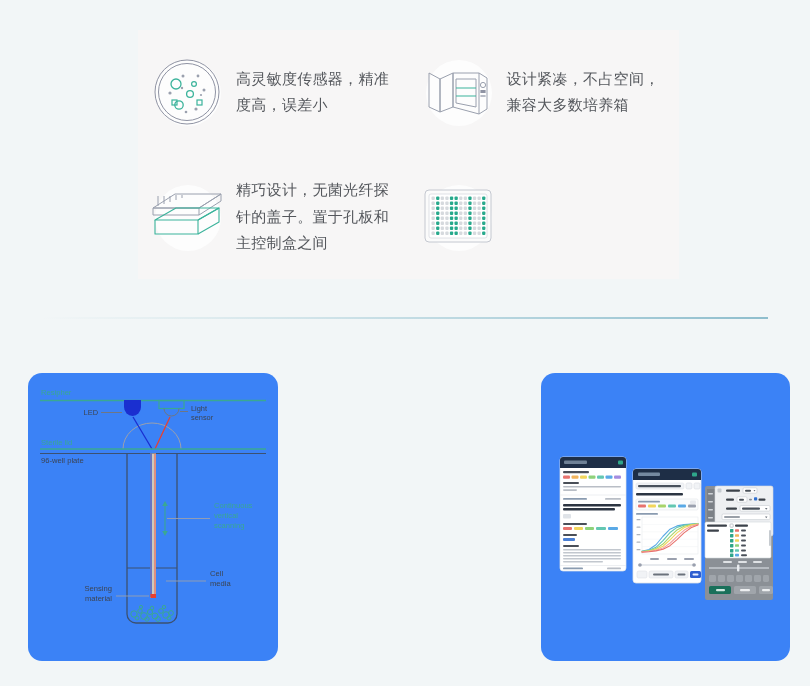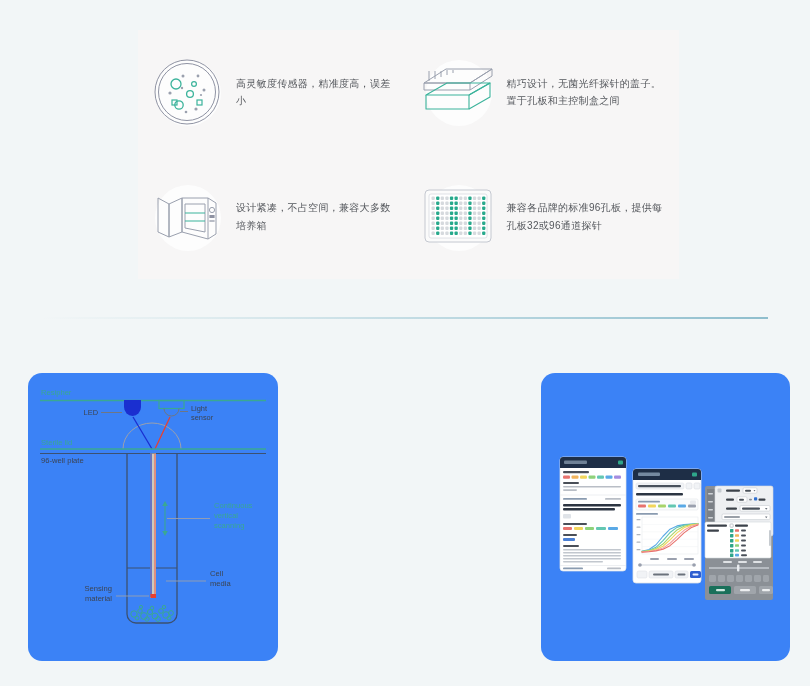--- a/index.html
+++ b/index.html
@@ -27,21 +27,21 @@
   .feature-icon{
     width:78px;height:78px;flex:0 0 78px;
     position:relative;display:flex;align-items:center;justify-content:center;
   }
   .feature-icon::before{
     content:"";position:absolute;width:66px;height:66px;border-radius:50%;
     background:#fdfdfd;left:7px;top:7px;
   }
   .feature-icon svg{position:relative;z-index:2;}
   .feature-text{
-    font-size:10px;line-height:1.75;color:#54575c;
+    font-size:15px;line-height:1.75;color:#54575c;
     letter-spacing:.3px;max-width:172px;
   }
 
   
   #section-divider{
     position:absolute;left:42px;top:317px;width:726px;height:2px;
     background:linear-gradient(to right,rgba(168,206,216,0) 0%,rgba(168,206,216,.25) 22%,rgba(150,195,209,.75) 72%,#8fbecd 100%);
   }
 
   
@@ -81,55 +81,55 @@
           <circle cx="34" cy="55" r="1.3" fill="#9aa0ae"></circle>
           <circle cx="30" cy="31" r="1.2" fill="#9aa0ae"></circle>
           <circle cx="49" cy="38" r="1.1" fill="#9aa0ae"></circle>
         </svg>
       </div>
       <div class="feature-text">高灵敏度传感器，精准度高，误差小</div>
     </div>
 
     <div class="feature-item">
       <div class="feature-icon">
+        <svg width="70" height="70" viewBox="0 0 70 70">
+          <g fill="none" stroke="#9aa0ae" stroke-width="1" stroke-linejoin="round">
+            <path d="M6 16 L17 22 L17 55 L6 50 Z"></path>
+            <path d="M17 22 L30 16 L30 50 L17 55 Z"></path>
+            <path d="M30 16 L56 16 L64 21 L64 52 L56 57 L30 50 Z"></path>
+            <path d="M56 16 L56 57"></path>
+            <path d="M33 22 L53 22 L53 50 L33 46 Z"></path>
+          </g>
+          <path d="M33 31 L53 31 M33 39 L53 39" stroke="#3bb39b" stroke-width="1.2" fill="none"></path>
+          <circle cx="60" cy="28" r="2.6" fill="none" stroke="#9aa0ae" stroke-width="1"></circle>
+          <rect x="57.4" y="33" width="5.2" height="3" fill="#8f93a3"></rect>
+          <rect x="57.4" y="38" width="5.2" height="2" fill="#b8bcc6"></rect>
+        </svg>
+      </div>
+      <div class="feature-text">设计紧凑，不占空间，兼容大多数培养箱</div>
+    </div>
+
+    <div class="feature-item">
+      <div class="feature-icon">
         <svg width="76" height="70" viewBox="0 0 76 70">
           <g fill="none" stroke="#9aa0ae" stroke-width="1" stroke-linejoin="round">
             <path d="M4 26 L26 12 L72 12 L50 26 Z"></path>
             <path d="M4 26 L4 33 L50 33 L50 26"></path>
             <path d="M50 26 L72 12 L72 19 L50 33"></path>
             <path d="M9 24 L9 14 M15 22 L15 14 M21 20 L21 14 M27 18 L27 13 M33 16 L33 13"></path>
             <path d="M4 26 L50 26"></path>
           </g>
           <g fill="none" stroke="#3bb39b" stroke-width="1.1" stroke-linejoin="round">
             <path d="M6 38 L27 26 L70 26 L49 38 Z"></path>
             <path d="M6 38 L6 52 L49 52 L49 38"></path>
             <path d="M49 38 L70 26 L70 40 L49 52"></path>
           </g>
         </svg>
       </div>
       <div class="feature-text">精巧设计，无菌光纤探针的盖子。置于孔板和主控制盒之间</div>
-    </div>
-
-    <div class="feature-item">
-      <div class="feature-icon">
-        <svg width="70" height="70" viewBox="0 0 70 70">
-          <g fill="none" stroke="#9aa0ae" stroke-width="1" stroke-linejoin="round">
-            <path d="M6 16 L17 22 L17 55 L6 50 Z"></path>
-            <path d="M17 22 L30 16 L30 50 L17 55 Z"></path>
-            <path d="M30 16 L56 16 L64 21 L64 52 L56 57 L30 50 Z"></path>
-            <path d="M56 16 L56 57"></path>
-            <path d="M33 22 L53 22 L53 50 L33 46 Z"></path>
-          </g>
-          <path d="M33 31 L53 31 M33 39 L53 39" stroke="#3bb39b" stroke-width="1.2" fill="none"></path>
-          <circle cx="60" cy="28" r="2.6" fill="none" stroke="#9aa0ae" stroke-width="1"></circle>
-          <rect x="57.4" y="33" width="5.2" height="3" fill="#8f93a3"></rect>
-          <rect x="57.4" y="38" width="5.2" height="2" fill="#b8bcc6"></rect>
-        </svg>
-      </div>
-      <div class="feature-text">设计紧凑，不占空间，兼容大多数培养箱</div>
     </div>
 
     <div class="feature-item">
       <div class="feature-icon">
         <svg width="72" height="62" viewBox="0 0 72 62">
           <rect x="3" y="4" width="66" height="52" rx="4" fill="#fbfbfb" stroke="#c4c8d0" stroke-width="1"></rect>
           <rect x="7" y="8" width="58" height="44" rx="2" fill="#fff" stroke="#d8dbe1" stroke-width=".8"></rect>
           <g id="wells">
               <rect x="9.50" y="10.50" width="3.3" height="3.6" rx="1" fill="#d6dade"></rect>
               <rect x="14.10" y="10.50" width="3.3" height="3.6" rx="1" fill="#27a98c"></rect>
@@ -223,21 +223,20 @@
               <rect x="32.50" y="45.50" width="3.3" height="3.6" rx="1" fill="#27a98c"></rect>
               <rect x="37.10" y="45.50" width="3.3" height="3.6" rx="1" fill="#d6dade"></rect>
               <rect x="41.70" y="45.50" width="3.3" height="3.6" rx="1" fill="#d6dade"></rect>
               <rect x="46.30" y="45.50" width="3.3" height="3.6" rx="1" fill="#27a98c"></rect>
               <rect x="50.90" y="45.50" width="3.3" height="3.6" rx="1" fill="#d6dade"></rect>
               <rect x="55.50" y="45.50" width="3.3" height="3.6" rx="1" fill="#d6dade"></rect>
               <rect x="60.10" y="45.50" width="3.3" height="3.6" rx="1" fill="#27a98c"></rect>
             </g>
         </svg>
       </div>
-      <div class="feature-text">兼容各品牌的标准96孔板，提供每孔板32或96通道探针</div>
     </div>
 
   </div>
 </div>
 
 <div id="section-divider"></div>
 
 <div class="panel-card" id="diagram-card">
   <svg class="diagram-wrap" viewBox="0 0 250 288">
 

